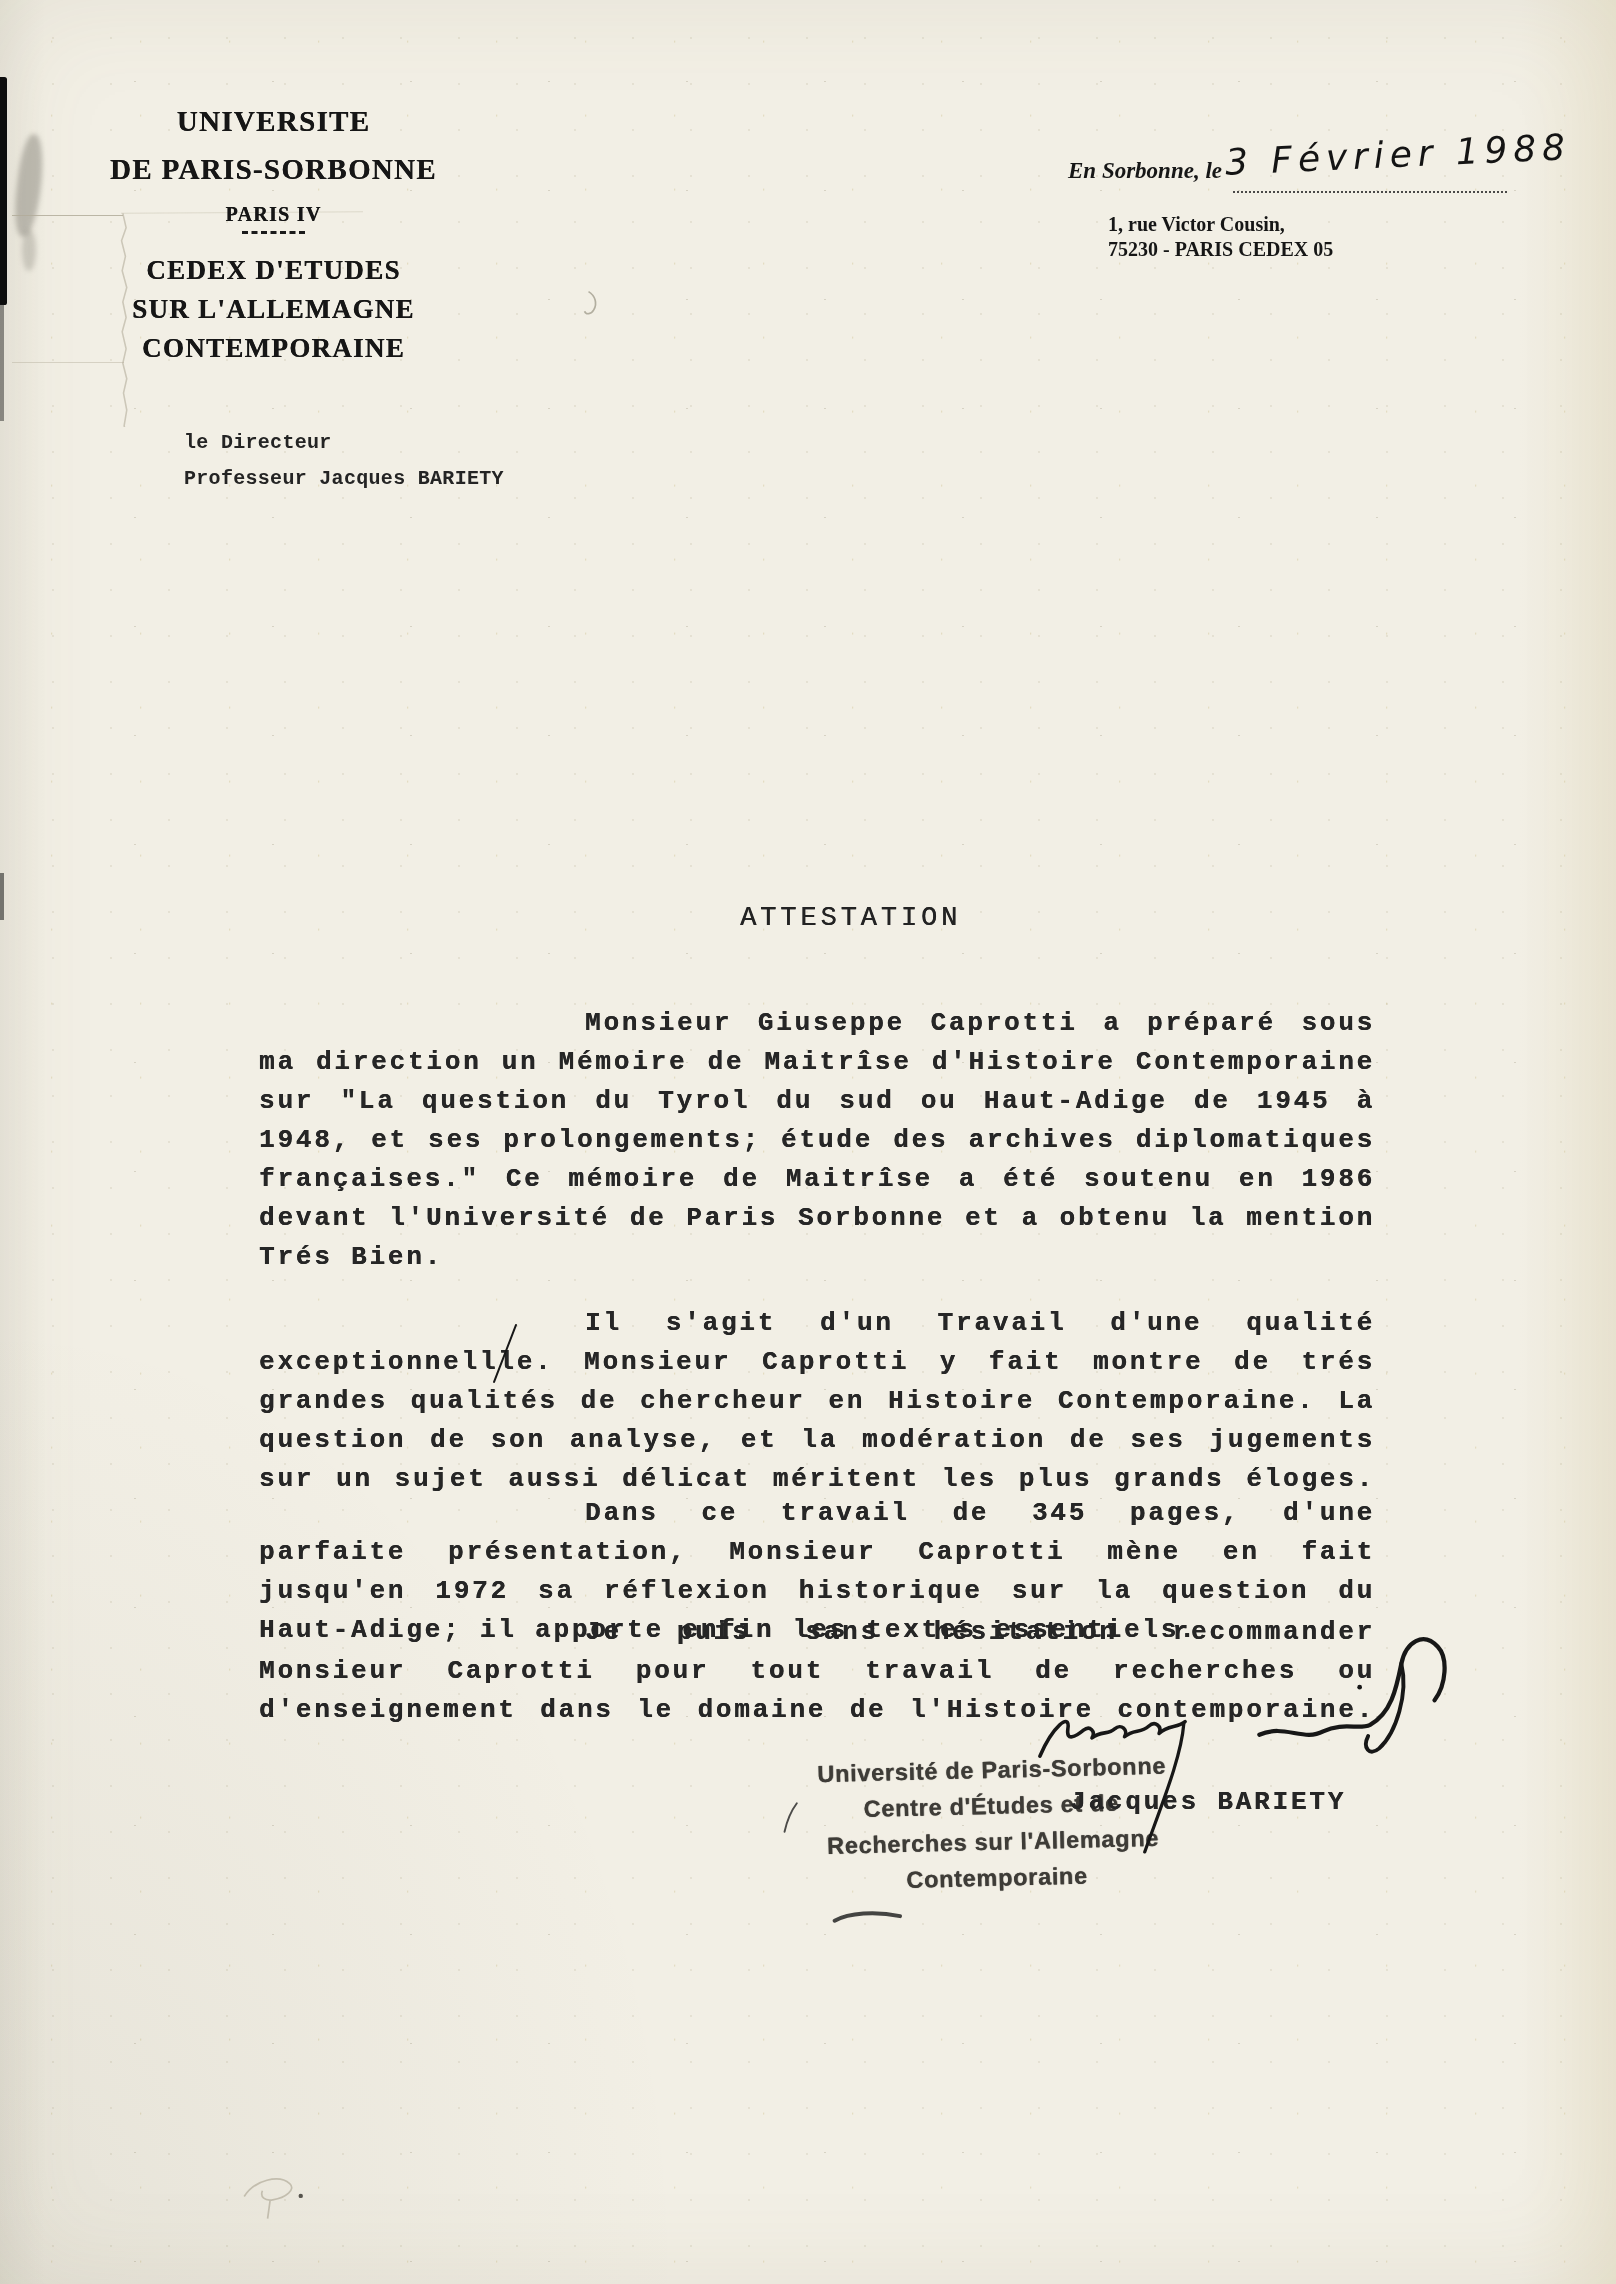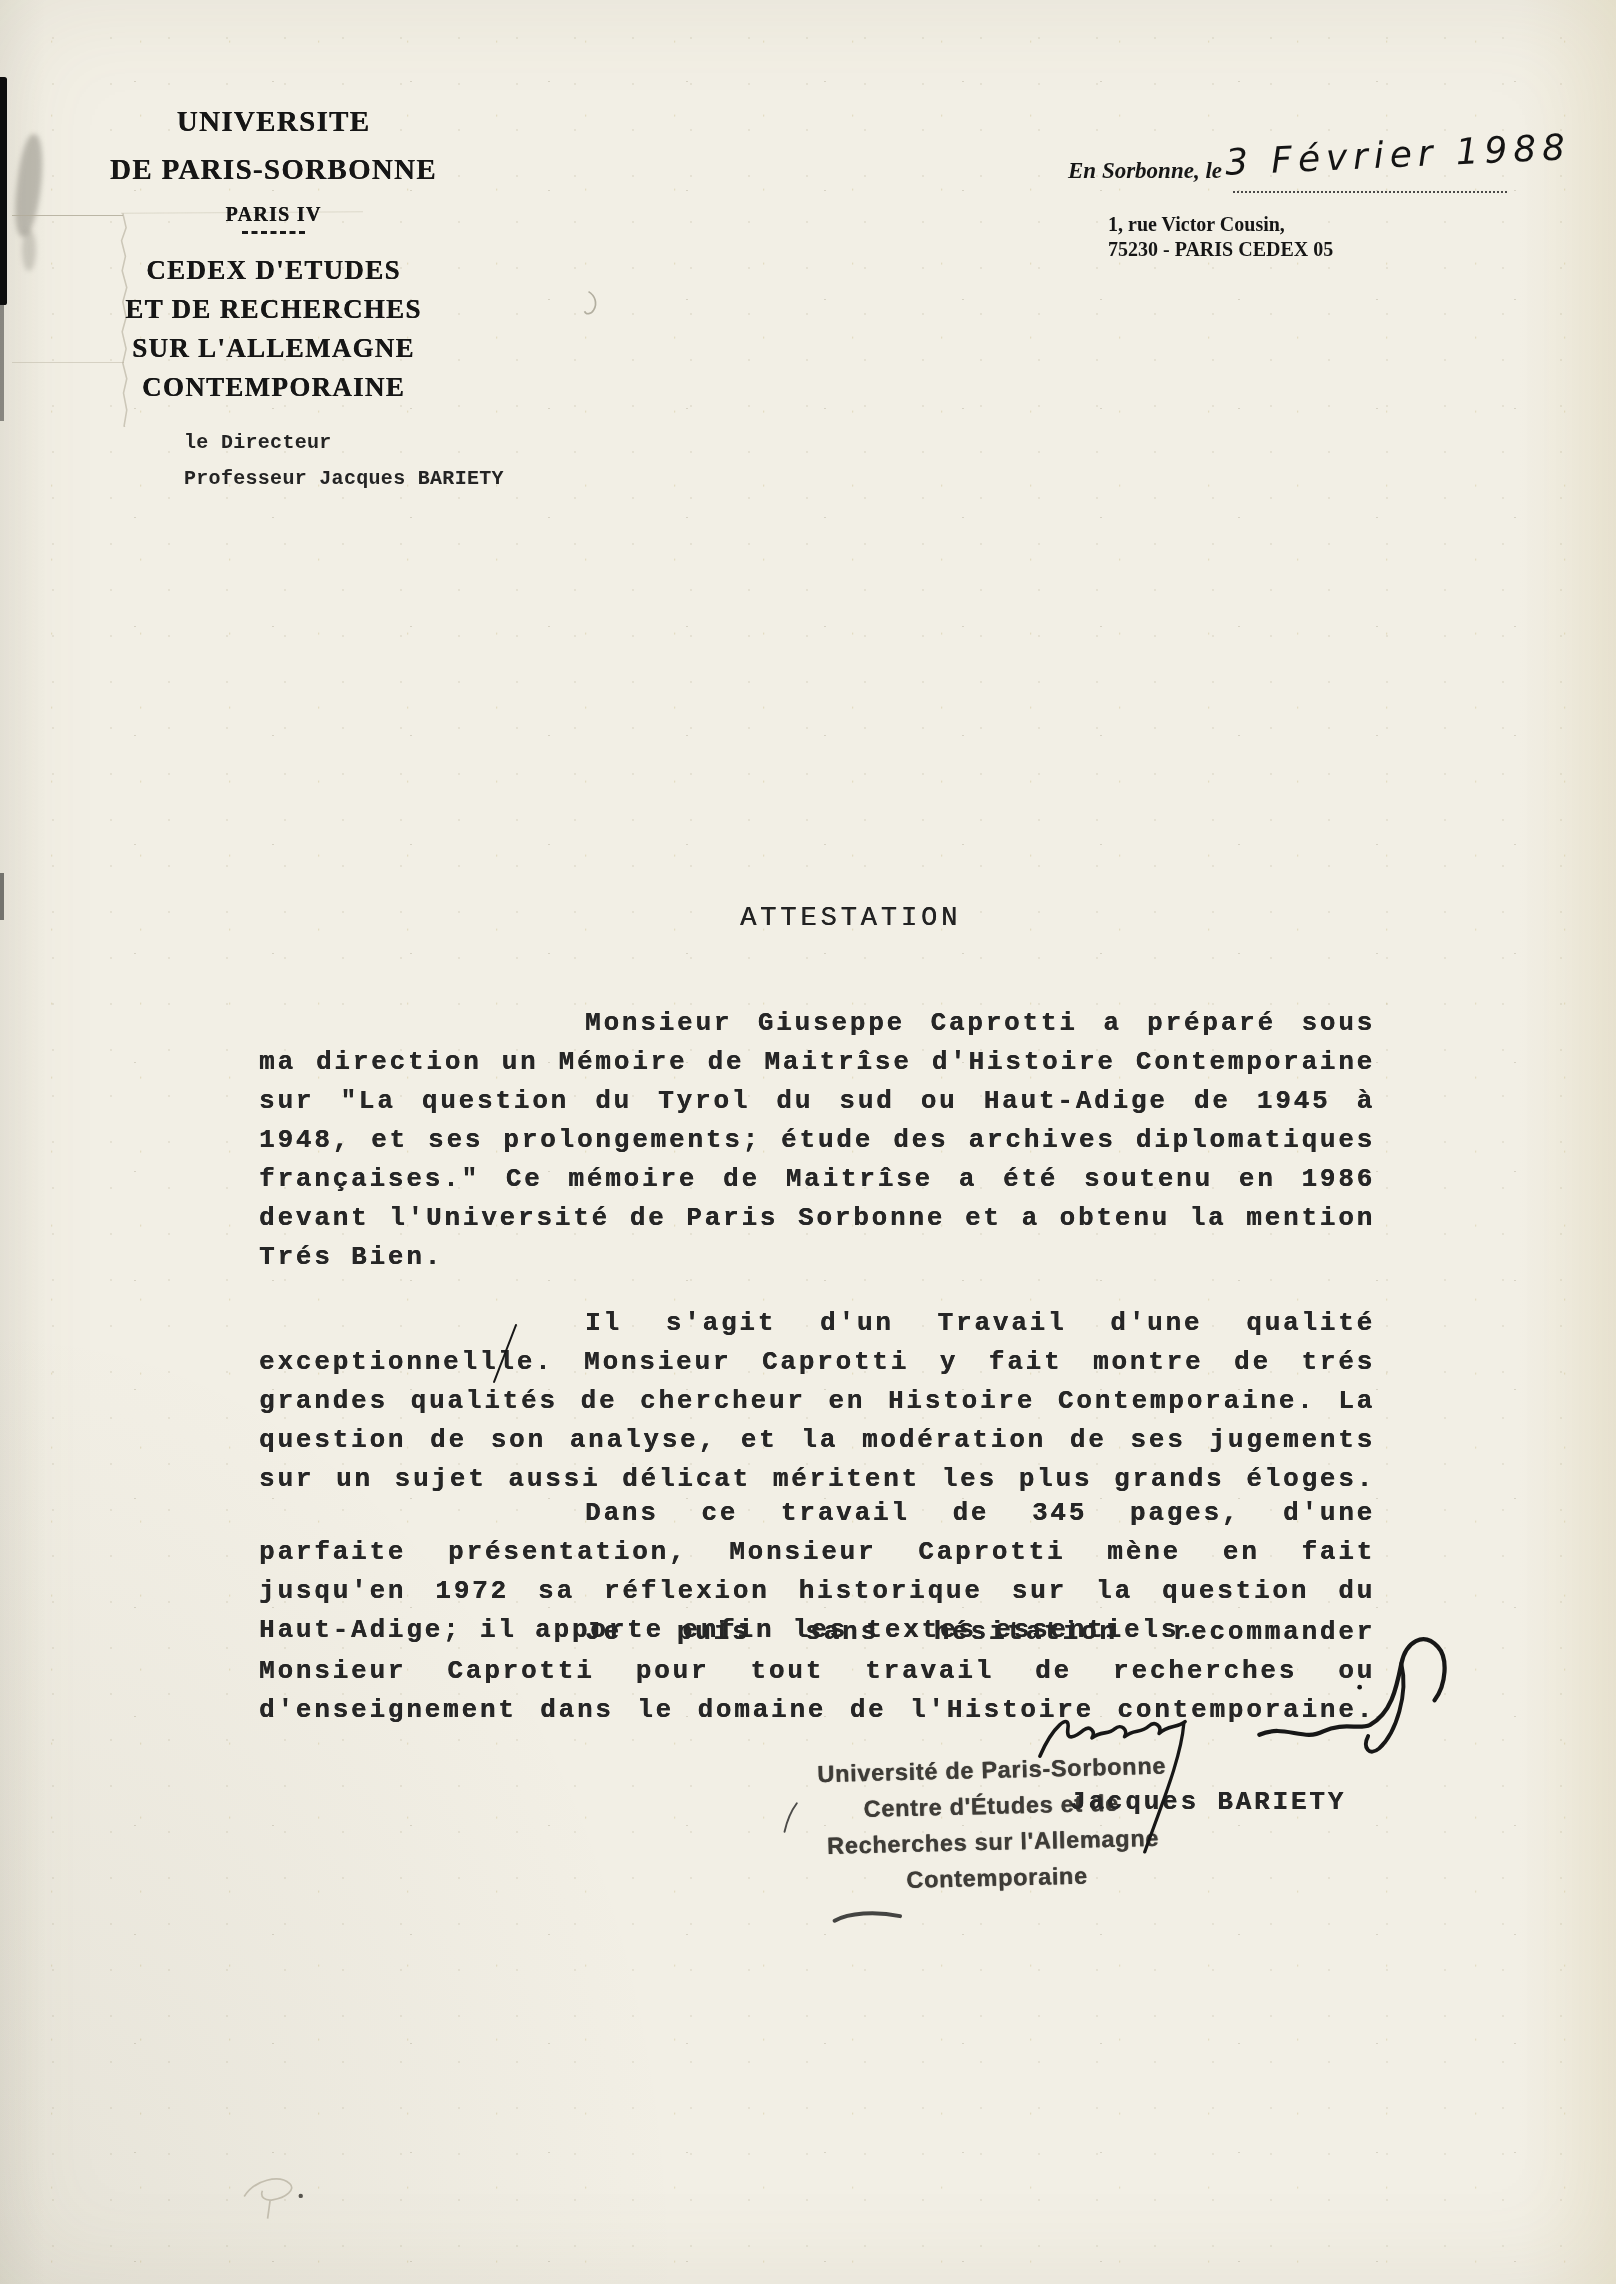--- a/index.html
+++ b/index.html
@@ -109,21 +109,20 @@
     <path d="M8,42 C24,16 62,8 78,22 C88,31 72,44 52,47 C40,49 32,43 36,33 M48,47 L44,76" fill="none" stroke="#a8a290" stroke-width="2.6" opacity=".6"></path>
     <circle cx="95" cy="41" r="3.4" fill="#3c3a34" opacity=".85"></circle>
   </svg>
 
   <header class="letterhead">
     <div class="lh-big">UNIVERSITE</div>
     <div class="lh-big">DE PARIS-SORBONNE</div>
     <div class="lh-paris">PARIS IV</div>
     <div class="lh-dash"></div>
     <div class="lh-centre">CEDEX D'ETUDES</div>
-    <div class="lh-centre">ET DE RECHERCHES</div>
     <div class="lh-centre">SUR L'ALLEMAGNE</div>
     <div class="lh-centre">CONTEMPORAINE</div>
   </header>
   <div class="director">
     <div>le Directeur</div>
     <div>Professeur Jacques BARIETY</div>
   </div>
 
   <div class="dateline-printed">En Sorbonne, le</div>
   <div class="date-dots"></div>

